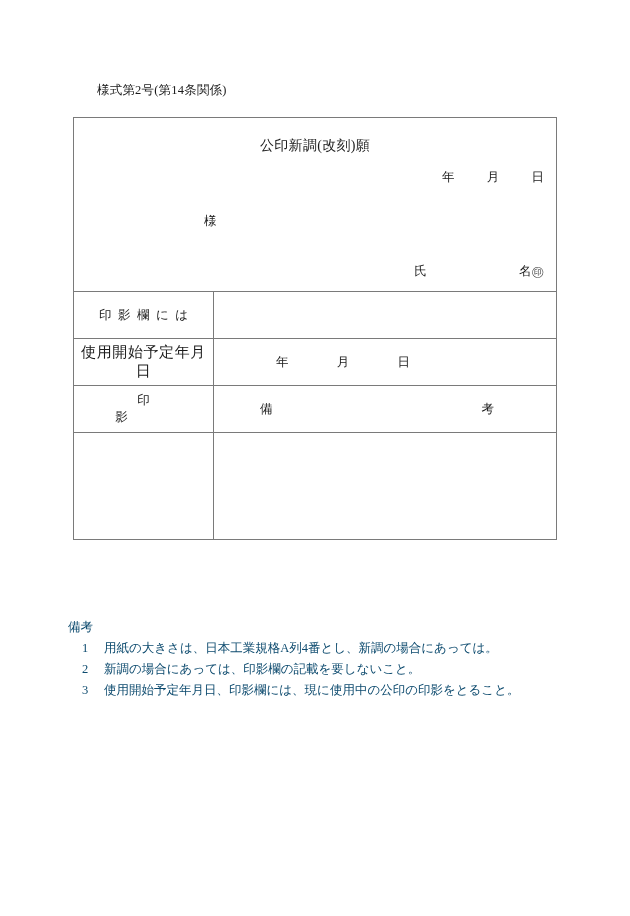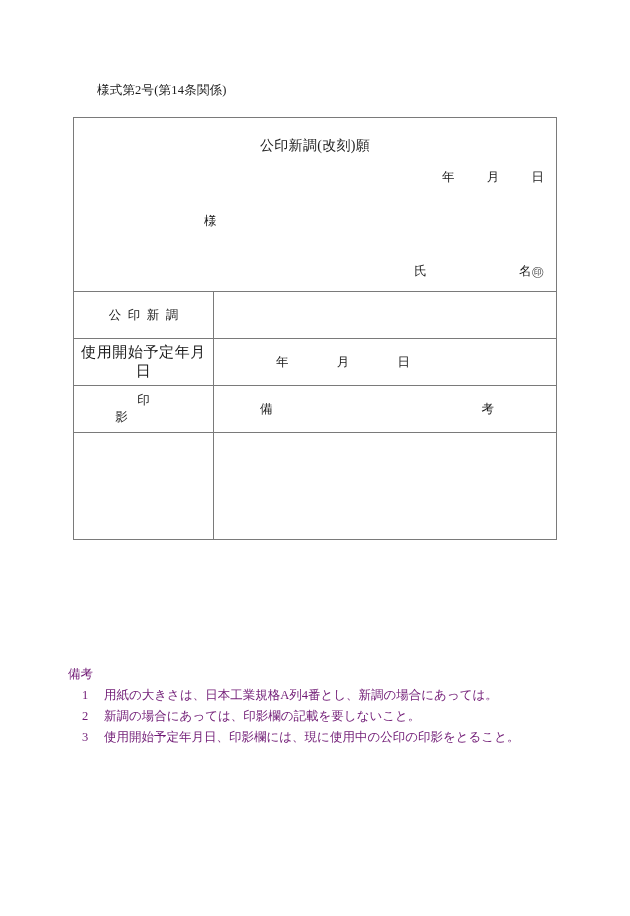--- a/index.html
+++ b/index.html
@@ -161,25 +161,25 @@
     font-size: 12.5px;
   }
 
   
   .tall-cell { height: 106px; }
 
   
   .notes {
     position: absolute;
     left: 68px;
-    top: 664px;
+    top: 617px;
     width: 520px;
     font-size: 12.5px;
     line-height: 21px;
-    color: #701a75;
+    color: #0c4a6e;
   }
   .notes-title {
     margin: 0 0 0 0;
     font-size: 12.5px;
   }
   .note-item {
     display: flex;
     margin-left: 14px;
     white-space: nowrap;
   }
@@ -223,21 +223,21 @@
             <span>氏</span>
             <span class="gap"></span>
             <span>名</span><span class="seal-mark">㊞</span>
           </div>
 
         </td>
       </tr>
 
       <tr>
         <td class="label-cell">
-          <span class="spread">公印新調</span>
+          <span class="spread">印影欄には</span>
         </td>
         <td class="value-cell"></td>
       </tr>
 
 
       <tr>
         <td class="label-cell">
           <span class="spread-tight">使用開始予定年月日</span>
         </td>
         <td class="value-cell">

